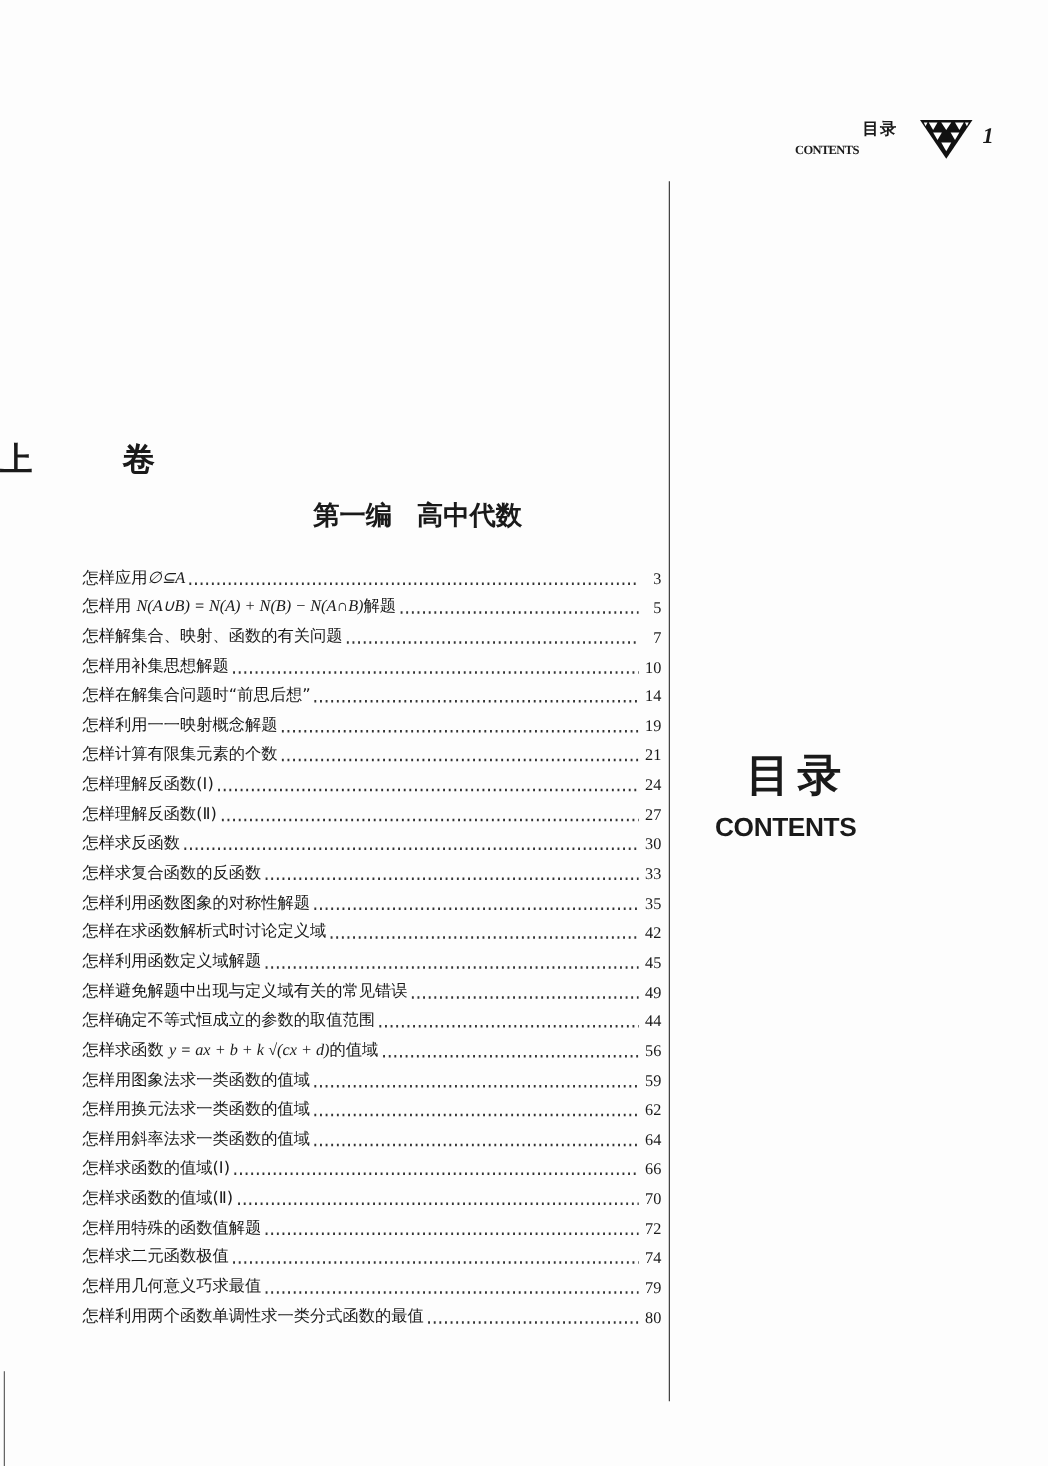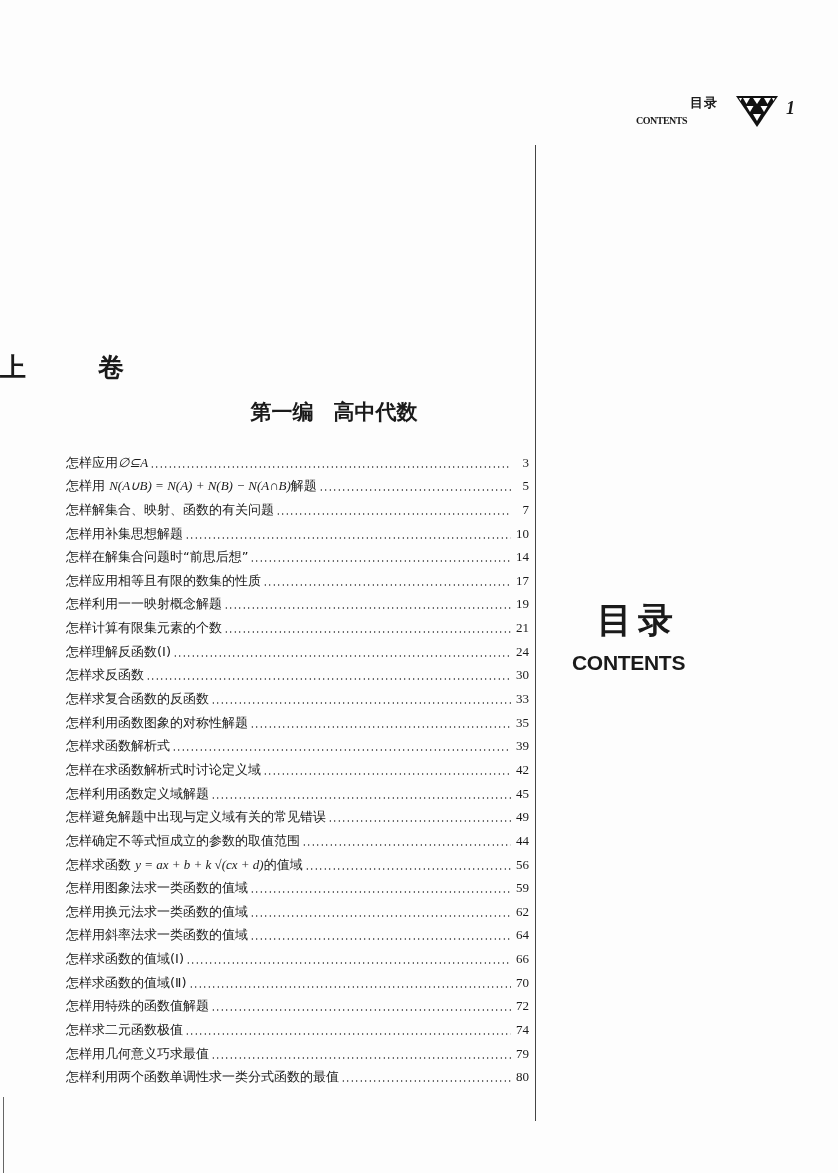--- a/index.html
+++ b/index.html
@@ -209,58 +209,53 @@
       <span class="toc-title"><span>怎样用补集思想解题</span><span class="math"></span><span></span></span>
       <span class="toc-dots"></span>
       <span class="toc-page">10</span>
     </div>
     <div class="toc-row">
       <span class="toc-title"><span>怎样在解集合问题时“前思后想”</span><span class="math"></span><span></span></span>
       <span class="toc-dots"></span>
       <span class="toc-page">14</span>
     </div>
     <div class="toc-row">
-      <span class="toc-title"><span>怎样应用相等且有限的数集的性质</span><span class="math"></span><span></span></span>
-      <span class="toc-dots"></span>
-      <span class="toc-page">17</span>
-    </div>
-    <div class="toc-row">
       <span class="toc-title"><span>怎样利用一一映射概念解题</span><span class="math"></span><span></span></span>
       <span class="toc-dots"></span>
       <span class="toc-page">19</span>
     </div>
     <div class="toc-row">
       <span class="toc-title"><span>怎样计算有限集元素的个数</span><span class="math"></span><span></span></span>
       <span class="toc-dots"></span>
       <span class="toc-page">21</span>
     </div>
     <div class="toc-row">
       <span class="toc-title"><span>怎样理解反函数(Ⅰ)</span><span class="math"></span><span></span></span>
       <span class="toc-dots"></span>
       <span class="toc-page">24</span>
     </div>
     <div class="toc-row">
+      <span class="toc-title"><span>怎样理解反函数(Ⅱ)</span><span class="math"></span><span></span></span>
+      <span class="toc-dots"></span>
+      <span class="toc-page">27</span>
+    </div>
+    <div class="toc-row">
       <span class="toc-title"><span>怎样求反函数</span><span class="math"></span><span></span></span>
       <span class="toc-dots"></span>
       <span class="toc-page">30</span>
     </div>
     <div class="toc-row">
       <span class="toc-title"><span>怎样求复合函数的反函数</span><span class="math"></span><span></span></span>
       <span class="toc-dots"></span>
       <span class="toc-page">33</span>
     </div>
     <div class="toc-row">
       <span class="toc-title"><span>怎样利用函数图象的对称性解题</span><span class="math"></span><span></span></span>
       <span class="toc-dots"></span>
       <span class="toc-page">35</span>
-    </div>
-    <div class="toc-row">
-      <span class="toc-title"><span>怎样求函数解析式</span><span class="math"></span><span></span></span>
-      <span class="toc-dots"></span>
-      <span class="toc-page">39</span>
     </div>
     <div class="toc-row">
       <span class="toc-title"><span>怎样在求函数解析式时讨论定义域</span><span class="math"></span><span></span></span>
       <span class="toc-dots"></span>
       <span class="toc-page">42</span>
     </div>
     <div class="toc-row">
       <span class="toc-title"><span>怎样利用函数定义域解题</span><span class="math"></span><span></span></span>
       <span class="toc-dots"></span>
       <span class="toc-page">45</span>

